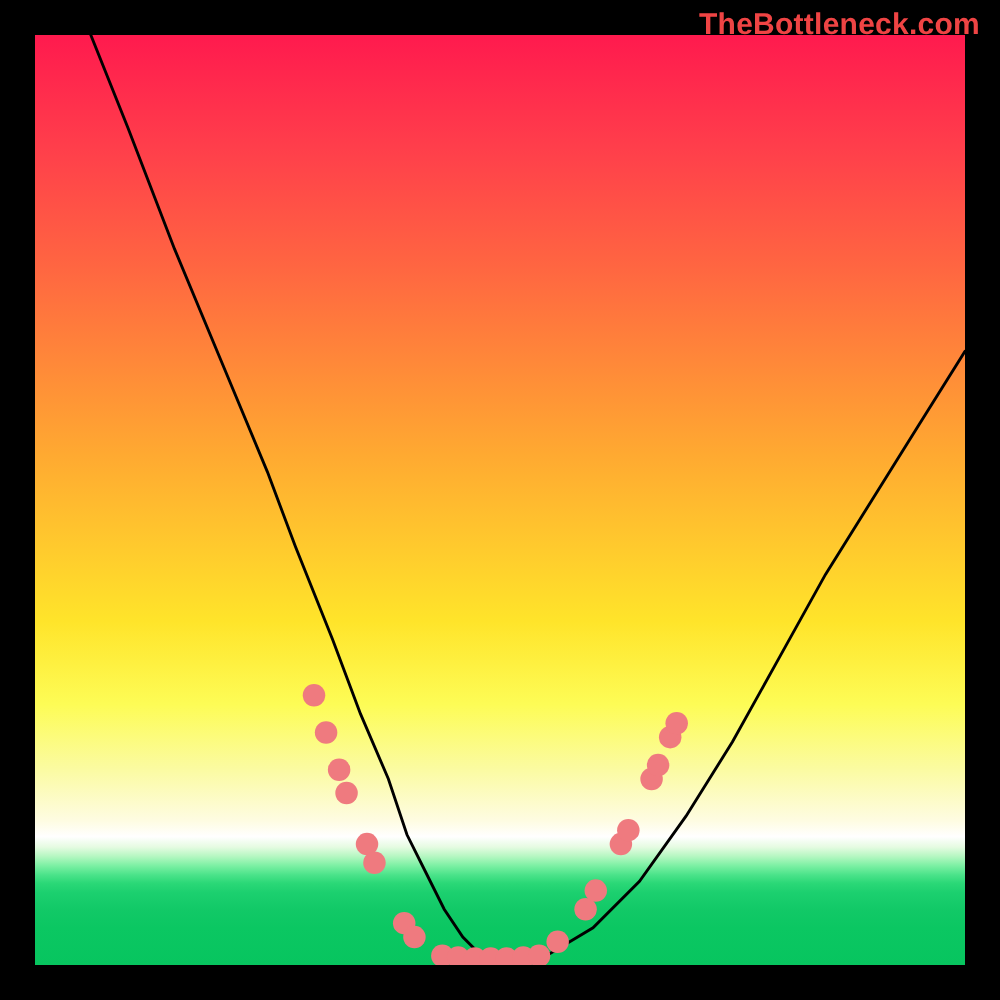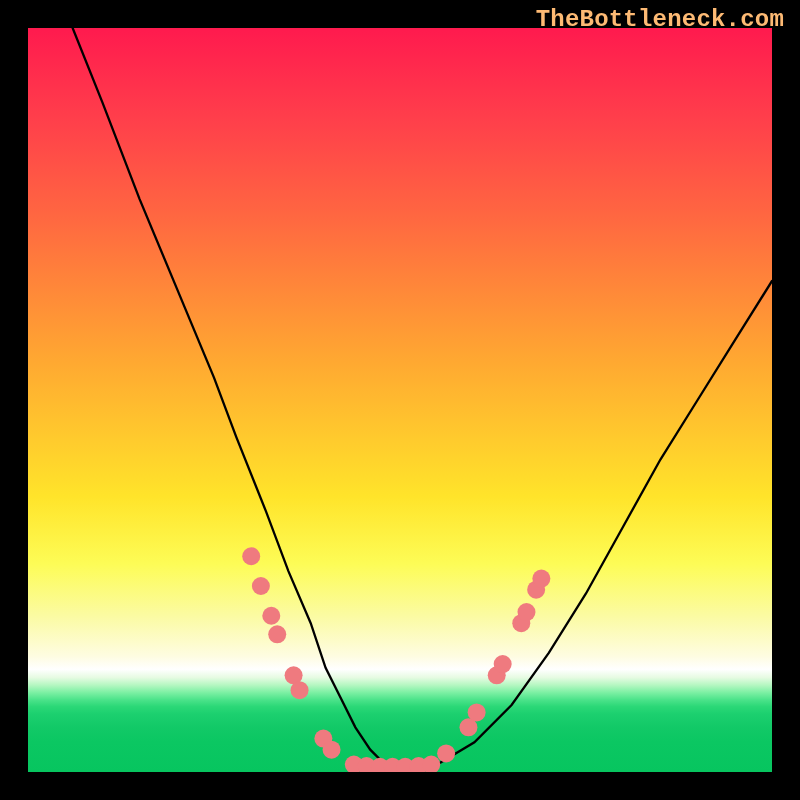--- a/index.html
+++ b/index.html
@@ -34,24 +34,24 @@
       #1cd06f 92.2%,
       #12c967 94%,
       #0bc762 96%,
       #07c55f 100%
     );
   }
   .watermark {
     position: absolute;
     top: 6px;
     right: 16px;
-    font-family: Liberation Mono, monospace;
+    font-family: Liberation Sans, sans-serif;
     font-size: 24px;
     font-weight: bold;
-    color: #fdba74;
+    color: #ef4444;
     letter-spacing: 0.2px;
     margin-left: 40px;
   }
   svg.curve {
     position: absolute;
     left: 0;
     top: 0;
   }
 </style>
 </head>

